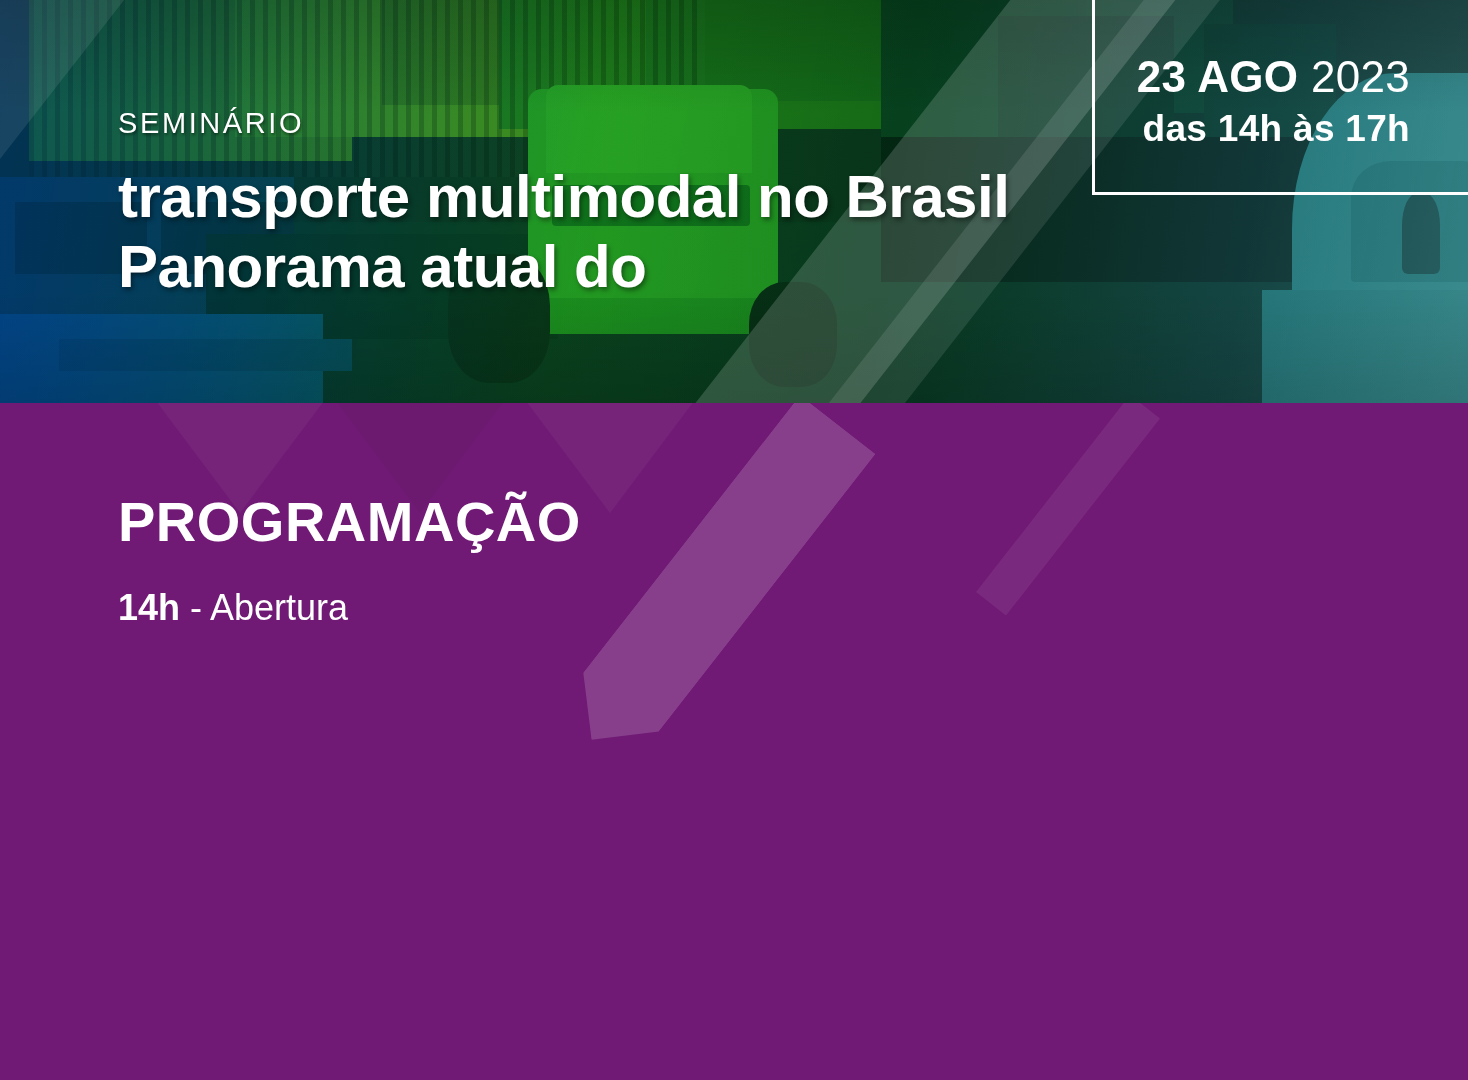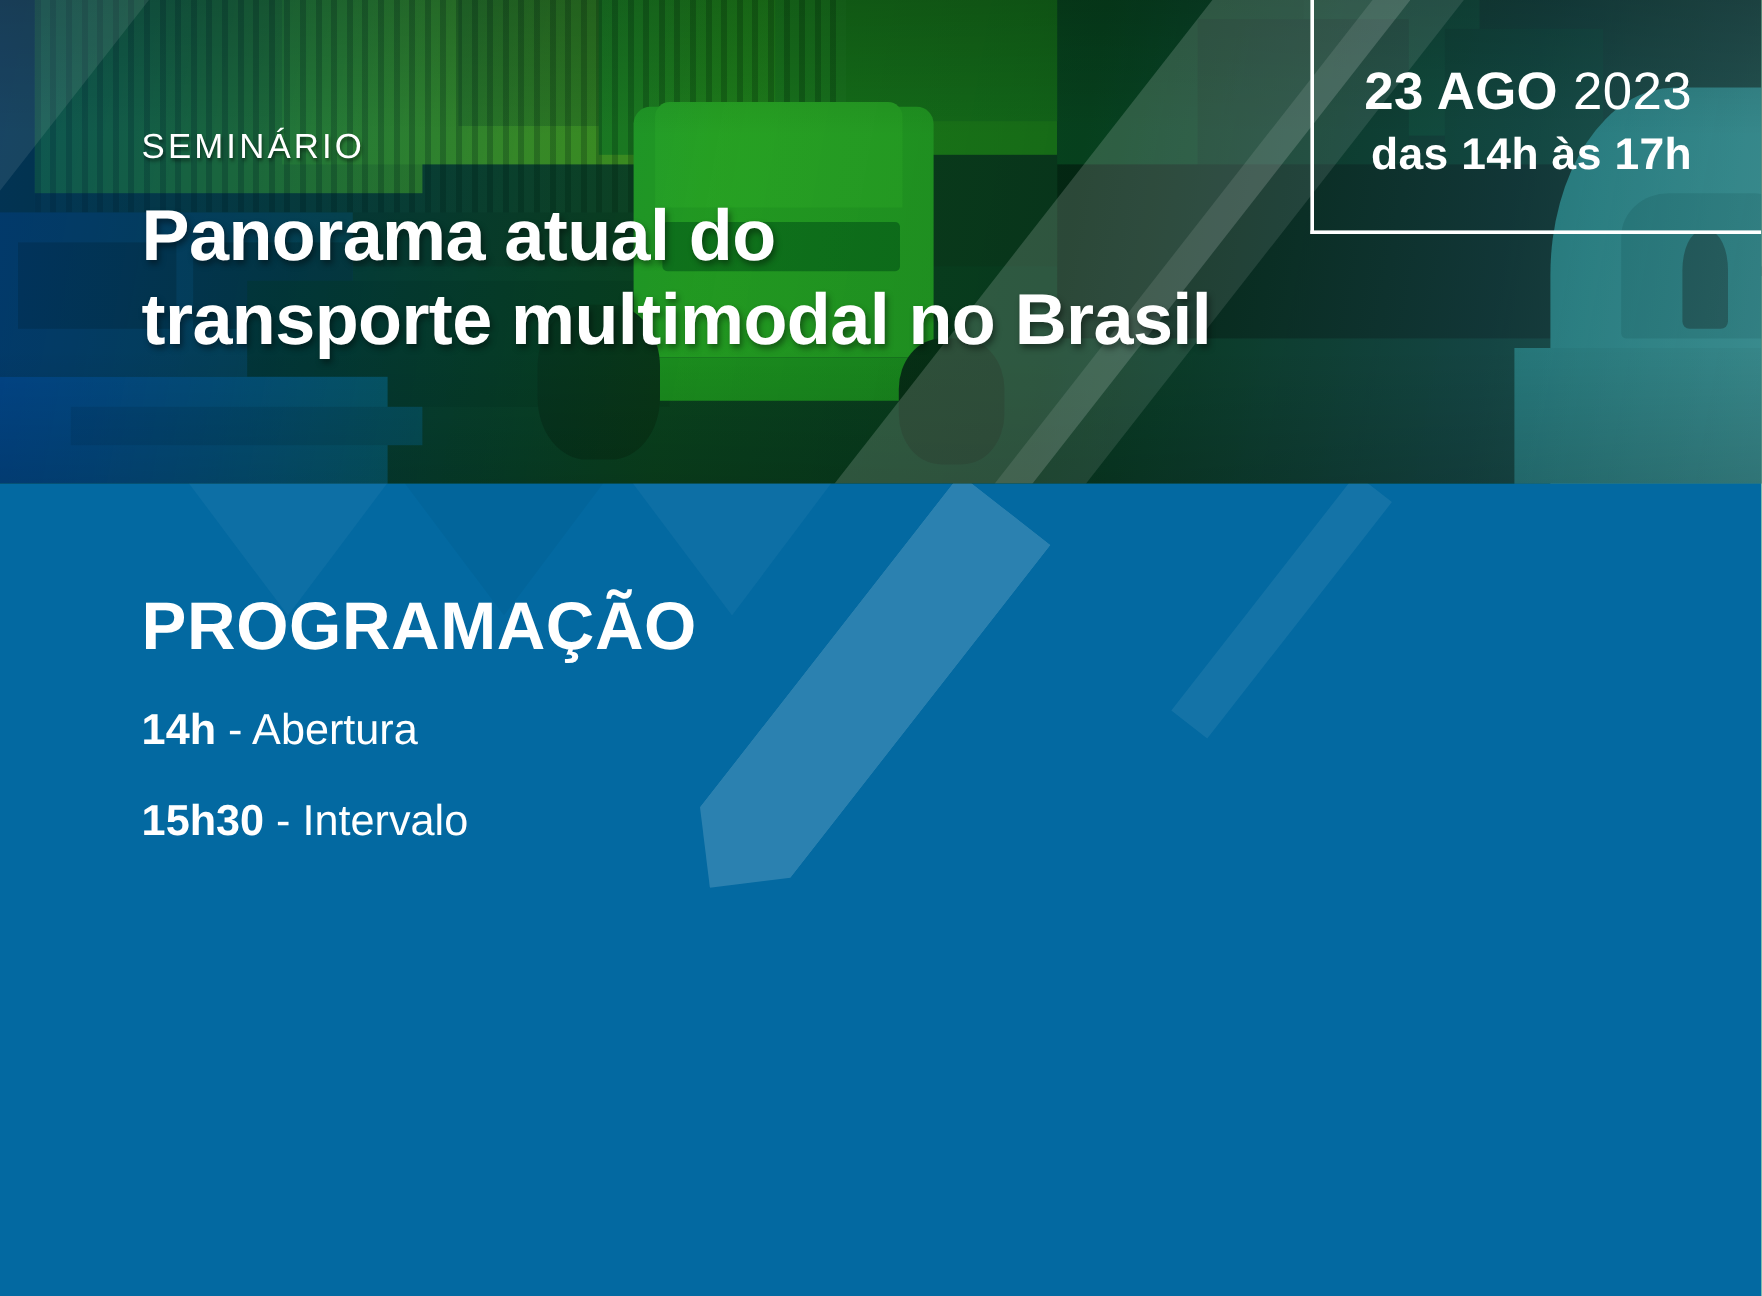--- a/index.html
+++ b/index.html
@@ -297,21 +297,21 @@
     white-space: nowrap;
   }
 
   
   .body-green {
     position: absolute;
     left: 0;
     top: 403px;
     width: 1468px;
     height: 677px;
-    background: #0369a1;
+    background: #701a75;
     overflow: hidden;
     text-decoration: underline;
   }
 
   .body-chevrons {
     position: absolute;
     inset: 0;
     pointer-events: none;
   }
   .chev {
@@ -426,22 +426,22 @@
     <div class="duotone2"></div>
     <div class="hero-vignette"></div>
 
     <div class="hero-ribbon r2"></div>
     <div class="hero-ribbon r3"></div>
     <div class="hero-ribbon r4"></div>
 
     <div class="kicker">SEMINÁRIO</div>
 
     <div class="hero-title">
+      <span>transporte multimodal no Brasil</span>
       <span>Panorama atual do</span>
-      <span>transporte multimodal no Brasil</span>
     </div>
 
     <div class="date-badge">
       <div class="date-line1"><b>23 AGO</b> <span>2023</span></div>
       <div class="date-line2">das 14h às 17h</div>
     </div>
   </div>
 
   <div class="body-green">
 
@@ -450,17 +450,16 @@
       <span class="chev c2"></span>
       <span class="chev c3"></span>
     </div>
     <div class="body-ribbon"></div>
     <div class="body-ribbon2"></div>
 
     <div class="section-title">PROGRAMAÇÃO</div>
 
     <div class="schedule">
         <div class="sched-row"><span class="sched-time">14h</span><span class="sched-desc"> - Abertura</span></div>
-        <div class="sched-row"><span class="sched-time">15h30</span><span class="sched-desc"> - Intervalo</span></div>
       </div>
   </div>
 
 </div>
 
 </body></html>

